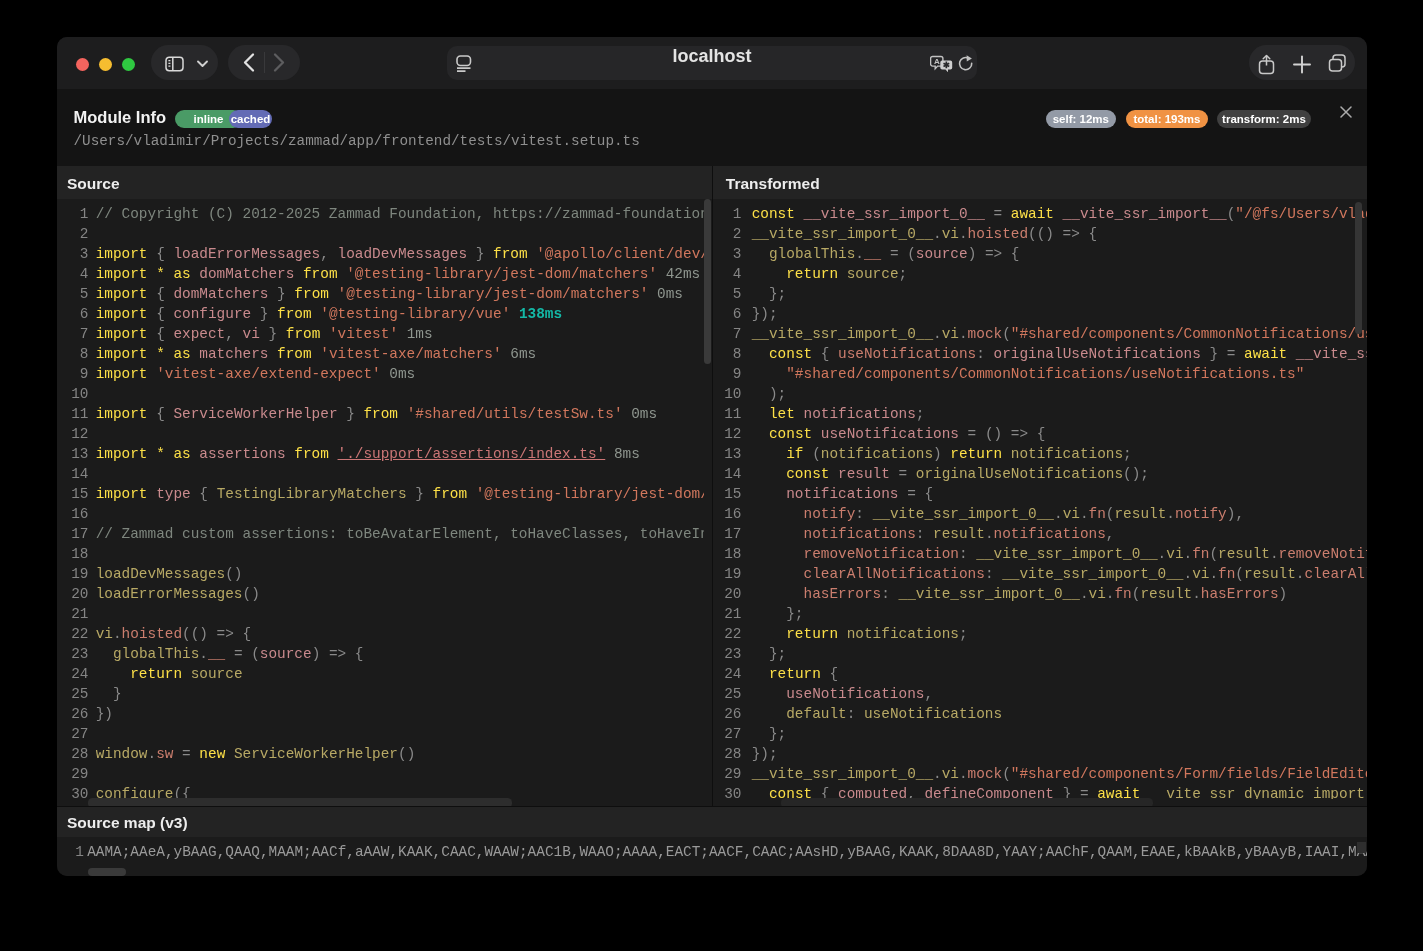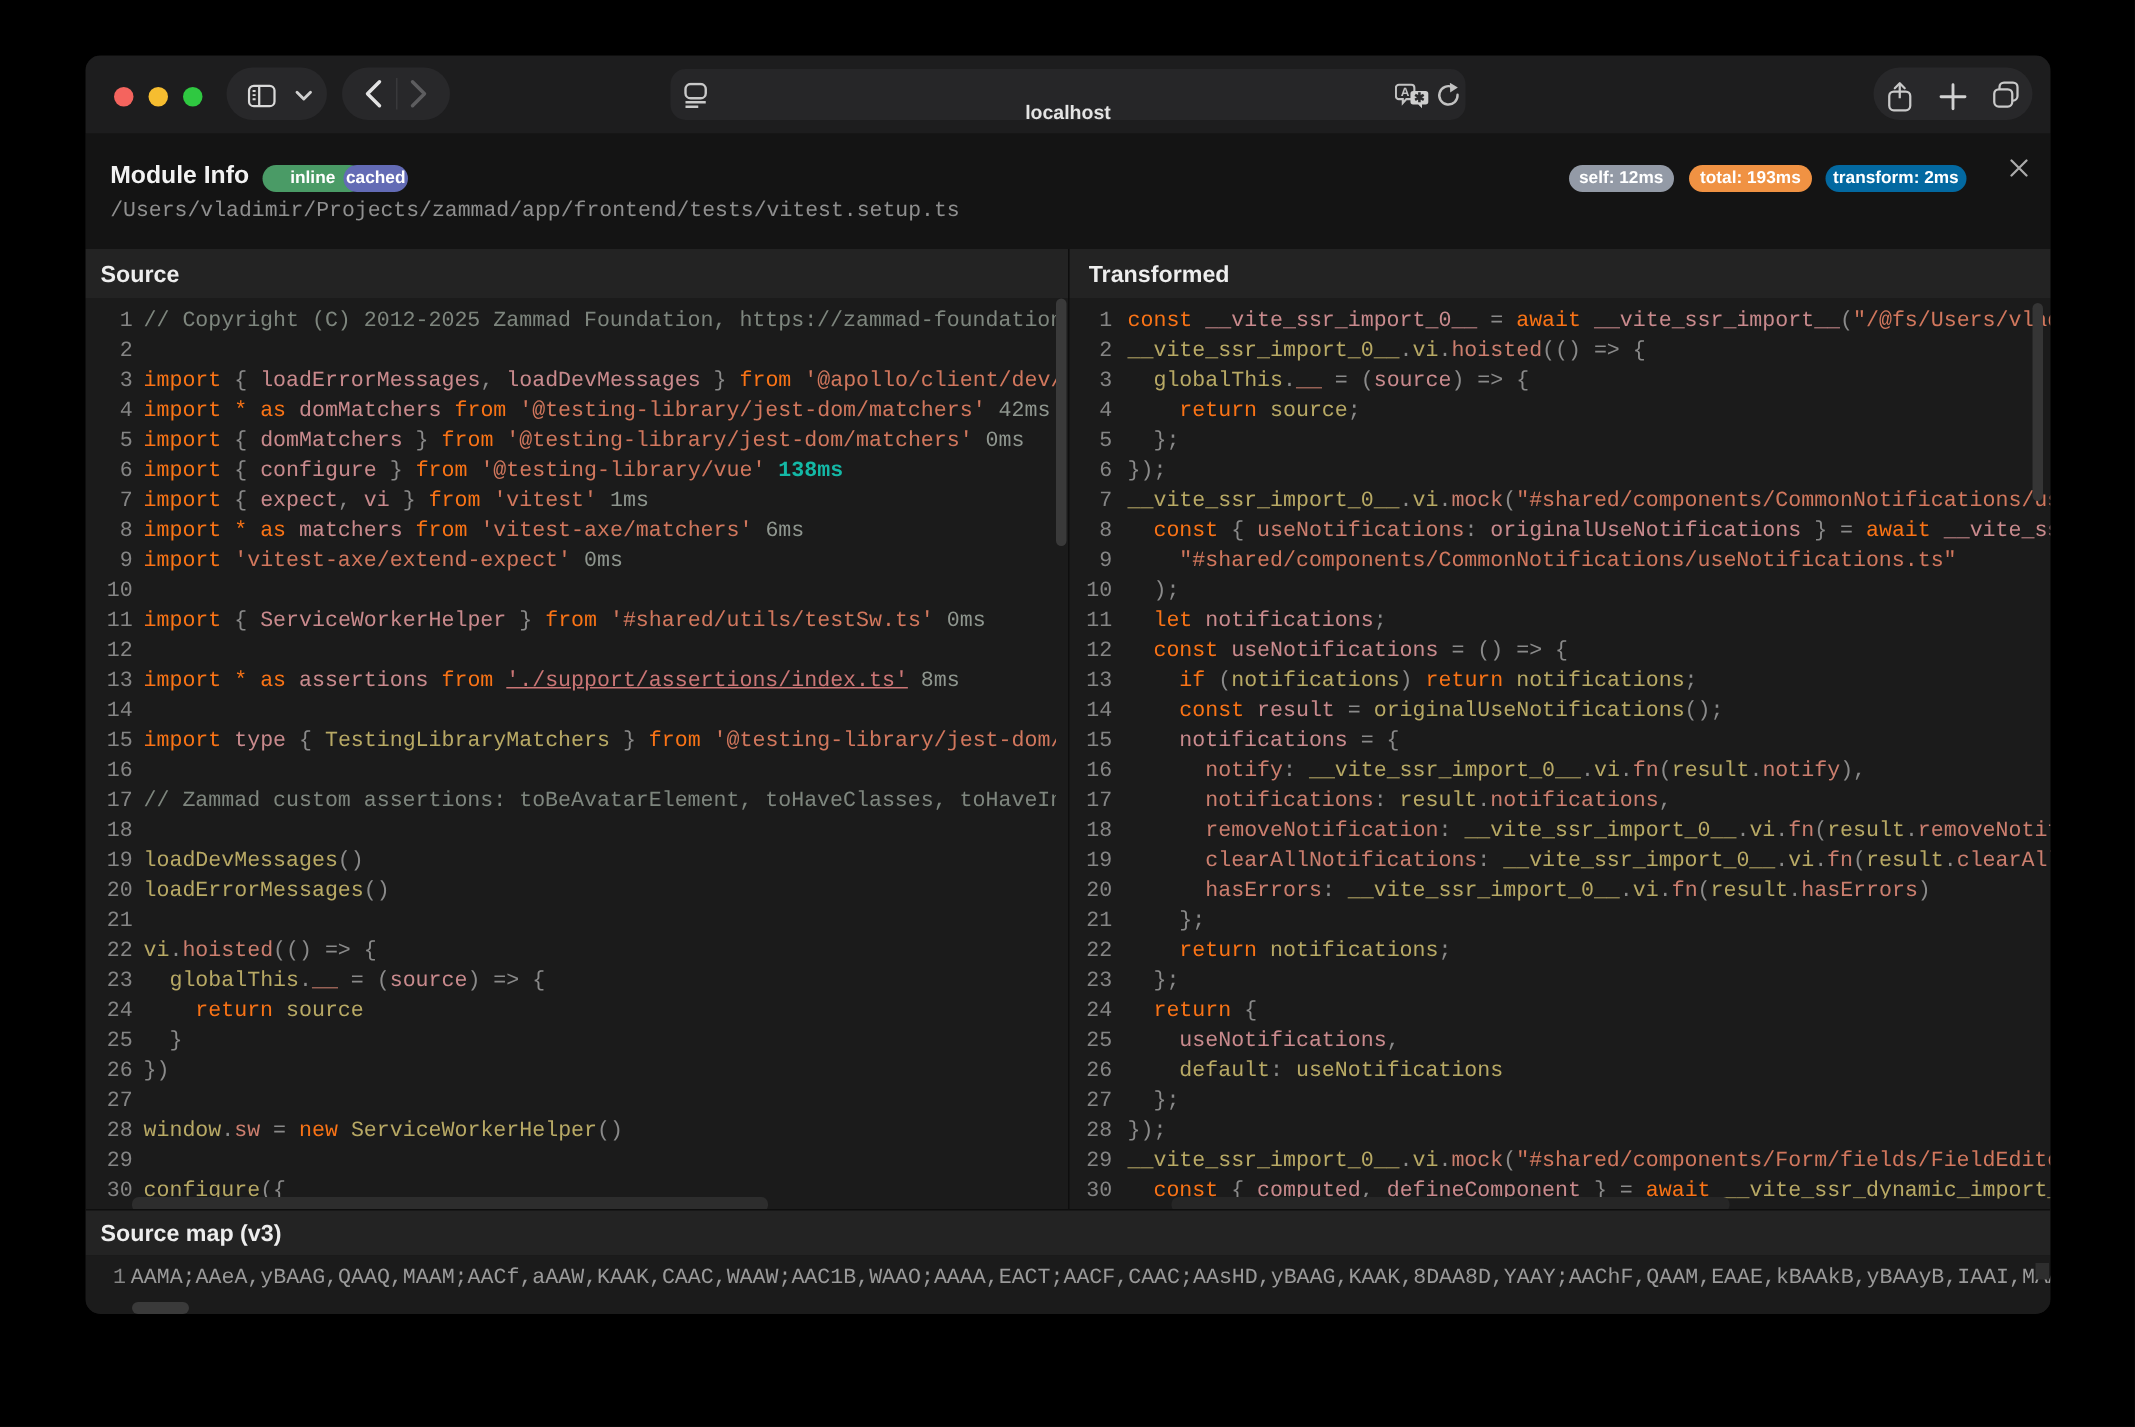--- a/index.html
+++ b/index.html
@@ -8,21 +8,21 @@
 .dot{position:absolute;top:20.5px;width:13px;height:13px;border-radius:50%}
 .pill{position:absolute;top:8px;height:35px;background:#28282a;border-radius:17.5px}
 .mono{font-family:"Liberation Mono",monospace}
 .hdr{position:absolute;left:0;top:52px;width:100%;height:77px;background:#141414}
 .badge{position:absolute;top:21px;height:18px;border-radius:9px;color:#fff;font-weight:700;font-size:11.5px;display:flex;align-items:center;justify-content:center}
 .band{position:absolute;left:0;width:100%;height:32.5px;background:#232323;color:#ededed;font-weight:700;font-size:13.5px}
 .pane{position:absolute;top:161.5px;height:600.5px;overflow:hidden;font-family:"Liberation Mono",monospace;font-size:14.4px;line-height:20px;color:#c8c8c8}
 .ln{white-space:pre;height:20px}
 .num{display:inline-block;text-align:right;color:#858585}
 i{font-style:normal}
-.k{color:#f97316}.p{color:#c98a8d}.o{color:#b8a965}.s{color:#d1775d}.m{color:#cb7e6e}.d{color:#8a8a8a}.c{color:#7e867e}.t{color:#8f968f}
+.k{color:#fde047}.p{color:#c98a8d}.o{color:#b8a965}.s{color:#d1775d}.m{color:#cb7e6e}.d{color:#8a8a8a}.c{color:#7e867e}.t{color:#8f968f}
 .b{color:#14b8a6;font-weight:700}
 .u{color:#cb7676;text-decoration:underline}
 .thumb{position:absolute;background:rgba(105,105,105,0.32);border-radius:4.5px}
 </style></head><body>
 <div class="win">
   <div class="toolbar">
     <div class="dot" style="left:19px;background:#f4645e"></div>
     <div class="dot" style="left:42px;background:#f6bd30"></div>
     <div class="dot" style="left:65px;background:#2fc841"></div>
     <div class="pill" style="left:94px;width:66.5px"></div>
@@ -40,21 +40,21 @@
     <svg class="abs" style="left:170.5px;top:8px" width="72" height="35" viewBox="0 0 72 35">
       <line x1="36.5" y1="7" x2="36.5" y2="28" stroke="#39393b" stroke-width="1"></line>
       <path d="M 25 9.5 L 17 17.5 L 25 25.5" fill="none" stroke="#e2e2e2" stroke-width="2.3" stroke-linecap="round" stroke-linejoin="round"></path>
       <path d="M 47 9.5 L 55 17.5 L 47 25.5" fill="none" stroke="#5d5d5f" stroke-width="2.3" stroke-linecap="round" stroke-linejoin="round"></path>
     </svg>
     <svg class="abs" style="left:398px;top:18px" width="18" height="17" viewBox="0 0 18 17">
       <rect x="2" y="1" width="13.5" height="9.5" rx="3.4" fill="none" stroke="#c9c9c9" stroke-width="1.6"></rect>
       <line x1="2" y1="13.2" x2="15.5" y2="13.2" stroke="#c9c9c9" stroke-width="1.7"></line>
       <line x1="2" y1="16.2" x2="10.5" y2="16.2" stroke="#c9c9c9" stroke-width="1.7"></line>
     </svg>
-    <div class="abs" style="left:390px;top:20px;width:530px;height:34px;display:flex;align-items:center;justify-content:center;color:#e4e4e4;font-size:13px;font-weight:700">localhost</div>
+    <div class="abs" style="left:390px;top:2px;width:530px;height:34px;display:flex;align-items:center;justify-content:center;color:#e4e4e4;font-size:18px;font-weight:700">localhost</div>
     <svg class="abs" style="left:873px;top:18px" width="24" height="20" viewBox="0 0 24 20">
       <path d="M 2.6 1.5 h 8.3 a 2 2 0 0 1 2 2 v 5.6 a 2 2 0 0 1 -2 2 h -3.3 l -2.4 2.6 v -2.6 h -2.6 a 2 2 0 0 1 -2 -2 v -5.6 a 2 2 0 0 1 2 -2 z" fill="none" stroke="#c2c2c2" stroke-width="1.4"></path>
       <text x="6.8" y="9.2" font-size="8" font-weight="bold" fill="#c2c2c2" text-anchor="middle" font-family="Liberation Sans">A</text>
       <path d="M 12.1 5.6 h 8.3 a 1.8 1.8 0 0 1 1.8 1.8 v 5.4 a 1.8 1.8 0 0 1 -1.8 1.8 h -2.4 v 2.6 l -2.5 -2.6 h -3.4 a 1.8 1.8 0 0 1 -1.8 -1.8 v -5.4 a 1.8 1.8 0 0 1 1.8 -1.8 z" fill="#cfcfcf" stroke="none"></path>
       <text x="16.3" y="13.2" font-size="8.6" font-weight="bold" fill="#2a2a2c" text-anchor="middle" font-family="Liberation Sans">✱</text>
     </svg>
     <svg class="abs" style="left:900px;top:18px" width="17" height="17" viewBox="0 0 17 17">
       <path d="M 11.5 3.2 A 6.1 6.1 0 1 0 14.7 8.2" fill="none" stroke="#c2c2c2" stroke-width="1.6" stroke-linecap="round"></path>
       <path d="M 9.6 0.2 L 14.9 3.4 L 9.8 6.6 Z" fill="#c2c2c2"></path>
     </svg>
@@ -67,21 +67,21 @@
       <rect x="75" y="1" width="12" height="12" rx="3" fill="none" stroke="#c9c9c9" stroke-width="1.5"></rect>
       <rect x="71.5" y="5.5" width="12" height="11.5" rx="3" fill="#28282a" stroke="#c9c9c9" stroke-width="1.5"></rect>
     </svg>
   </div>
   <div class="hdr">
     <div class="abs" style="left:16.5px;top:19px;font-size:16.5px;font-weight:700;color:#f2f2f2">Module Info</div>
     <div class="badge" style="left:118px;width:67px;background:#4a9b66">inline</div>
     <div class="badge" style="left:172px;width:43px;background:#636bb5">cached</div>
     <div class="badge" style="left:988.8px;width:70px;background:#939aa6">self: 12ms</div>
     <div class="badge" style="left:1068.7px;width:82.5px;background:#f09243">total: 193ms</div>
-    <div class="badge" style="left:1159.7px;width:94.5px;background:#0369a1">transform: 2ms</div>
+    <div class="badge" style="left:1159.7px;width:94.5px;background:#404040">transform: 2ms</div>
     <svg class="abs" style="left:1282.5px;top:17px" width="12" height="12" viewBox="0 0 12 12">
       <path d="M 1 1 L 11 11 M 11 1 L 1 11" stroke="#ababab" stroke-width="1.5" stroke-linecap="round"></path>
     </svg>
     <div class="abs mono" style="left:16.5px;top:44px;font-size:14.3px;color:#8f8f8f">/Users/vladimir/Projects/zammad/app/frontend/tests/vitest.setup.ts</div>
   </div>
   <div class="band" style="top:129px;background:#1b1b1b"></div>
   <div class="abs" style="left:0;top:129px;width:654.5px;height:32.5px;background:#232323"></div>
   <div class="abs" style="left:656px;top:129px;width:654px;height:32.5px;background:#232323"></div>
   <div class="abs" style="left:10px;top:137.5px;font-size:15.5px;font-weight:700;color:#ededed">Source</div>
   <div class="abs" style="left:668.8px;top:137.5px;font-size:15.5px;font-weight:700;color:#ededed">Transformed</div>

